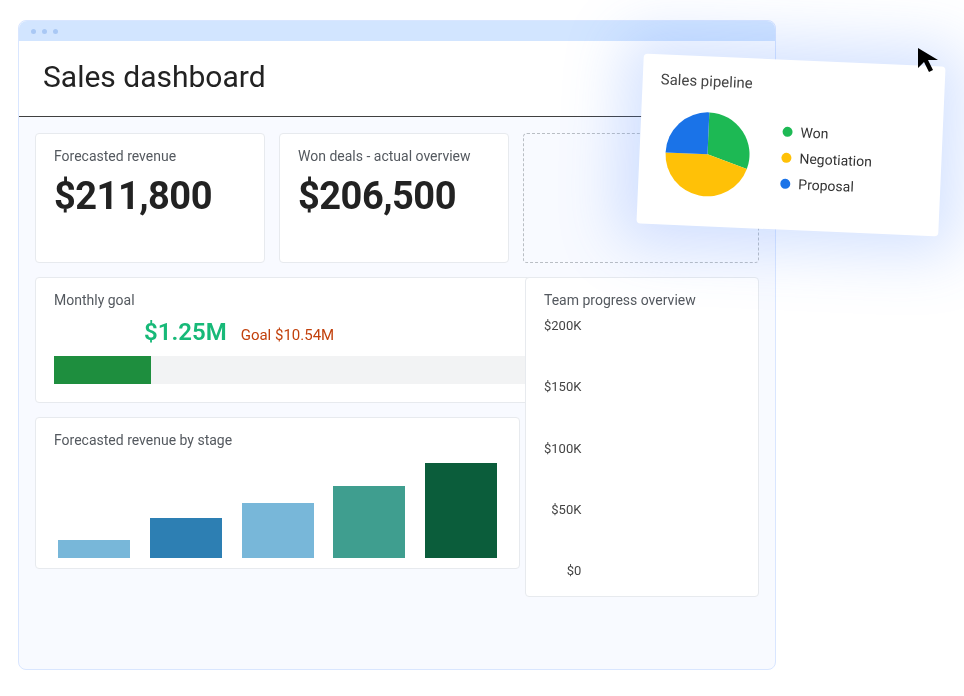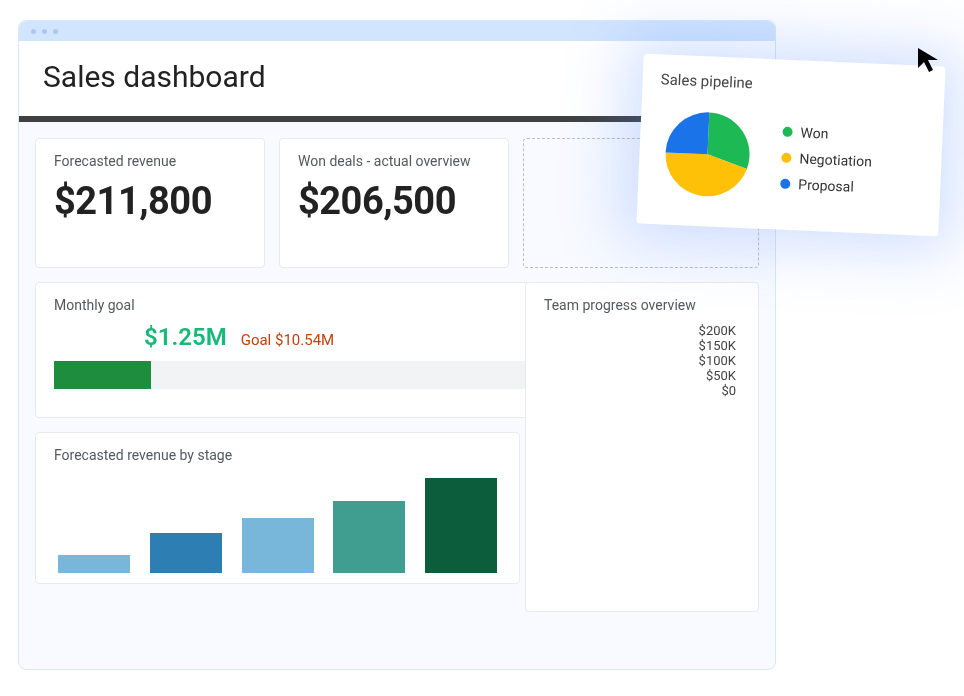--- a/index.html
+++ b/index.html
@@ -32,42 +32,42 @@
     padding-left: 12px;
     gap: 6px;
     border-radius: 8px 8px 0 0;
   }
   .titlebar .dot {
     width: 5px; height: 5px; border-radius: 50%; background: #a9c8f5;
   }
   .header {
     background: #fff;
     padding: 18px 24px 22px;
-    border-bottom: 6px solid #404040;
+    border-bottom: 1px solid #404040;
   }
   .header h1 {
     font-size: 30px;
     font-weight: 400;
     color: #222;
   }
 
   .content {
     padding: 16px 16px 0 16px;
     display: flex;
     flex-direction: column;
     gap: 14px;
   }
 
   .row { display: flex; gap: 14px; }
 
   .card {
     background: #fff;
     border: 1px solid #e7eaee;
     border-radius: 4px;
-    padding: 14px 18px 28px;
+    padding: 14px 18px 18px;
     position: relative;
   }
   .card .title {
     font-size: 14px;
     color: #54595f;
     margin-bottom: 10px;
     font-weight: 400;
   }
   .big-number {
     font-size: 38px;
@@ -93,21 +93,20 @@
   .progress-track {
     width: 100%; height: 28px; background: #f2f3f4;
   }
   .progress-fill { height: 100%; background: #1e8e3e; }
 
   .team-card { flex: 1; }
   .team-chart {
     display: flex;
     height: 260px;
     gap: 8px;
-    flex-direction: column;
   }
   .y-axis {
     display: flex;
     flex-direction: column;
     justify-content: space-between;
     align-items: flex-end;
     font-size: 13px;
     color: #444;
     padding: 0 4px 0 0;
   }

